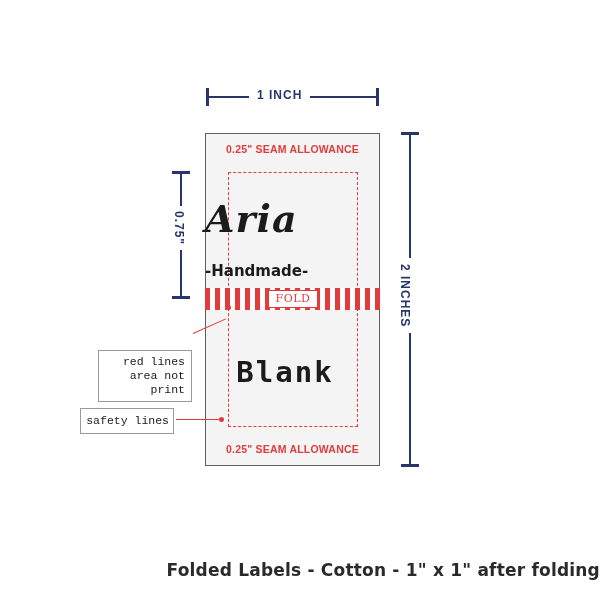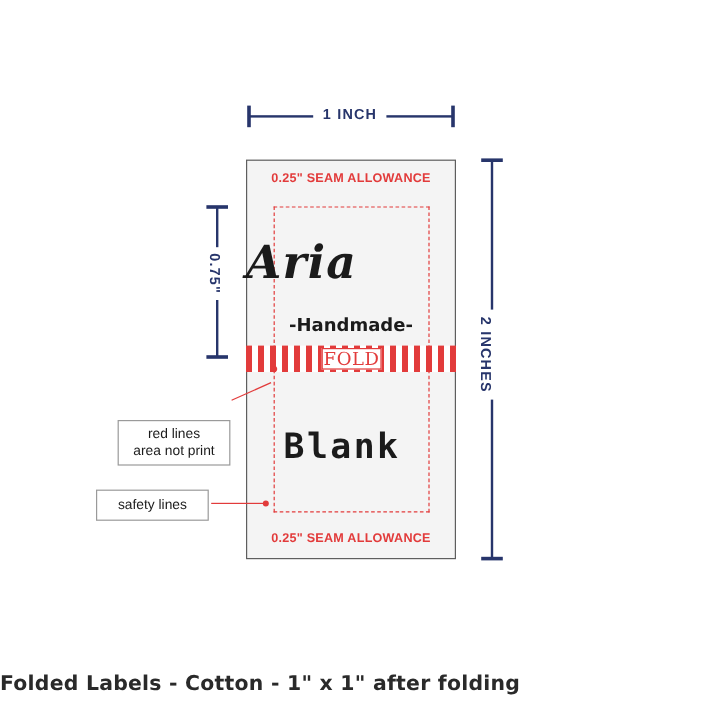--- a/index.html
+++ b/index.html
@@ -66,21 +66,20 @@
     font-weight: bold;
     font-size: 38px;
     color: #1b1b1b;
     letter-spacing: 1px;
   }
   #handmade {
     position: absolute;
     left: 205px;
     top: 262px;
     width: 175px;
-    text-align: center;
     font-family: "DejaVu Sans", sans-serif;
     font-size: 15px;
     font-weight: bold;
     color: #1b1b1b;
   }
   #blank {
     position: absolute;
     left: 205px;
     top: 355px;
     width: 160px;
@@ -109,21 +108,21 @@
     position: absolute;
     left: 268px;
     top: 290px;
     width: 50px;
     height: 18px;
     background: #ffffff;
     border: 1px solid #e23b3b;
     box-sizing: border-box;
     color: #e23b3b;
     font-family: "DejaVu Serif", serif;
-    font-size: 15px;
+    font-size: 11px;
     text-align: center;
     line-height: 16px;
     letter-spacing: 0.5px;
   }
 
   
   .dim-line {
     position: absolute;
     background: #27356b;
   }
@@ -136,21 +135,20 @@
   #dim-top-cap-r { left: 376px; top: 88px; height: 18px; width: 3px; }
   #dim-top-label {
     position: absolute;
     left: 249px; top: 86px;
     background: #ffffff;
     padding: 2px 8px;
     color: #27356b;
     font-size: 12px;
     font-weight: bold;
     letter-spacing: 1px;
-    margin-left: 12px;
   }
 
   
   #dim-right-line { left: 409px; top: 133px; height: 333px; }
   #dim-right-cap-t { left: 401px; top: 132px; width: 18px; height: 3px; }
   #dim-right-cap-b { left: 401px; top: 464px; width: 18px; height: 3px; }
   #dim-right-label {
     position: absolute;
     left: 396px;
     top: 258px;
@@ -182,24 +180,25 @@
     text-orientation: mixed;
   }
 
   
   .callout {
     position: absolute;
     background: #ffffff;
     border: 1px solid #9a9a9a;
     color: #1b1b1b;
     font-size: 11.5px;
-    text-align: center;
+    text-align: right;
     line-height: 14px;
     padding: 4px 6px;
     box-sizing: border-box;
+    font-family: Liberation Mono, monospace;
   }
   #callout-redlines {
     left: 98px;
     top: 350px;
     width: 94px;
   }
   #callout-safety {
     left: 80px;
     top: 408px;
     width: 94px;
@@ -221,21 +220,21 @@
   }
   #dot-redlines { left: 226px; top: 305px; }
   #dot-safety { left: 219px; top: 417px; }
 
   
   #caption {
     position: absolute;
     left: 0;
     top: 560px;
     width: 600px;
-    text-align: left;
+    text-align: right;
     font-family: "DejaVu Sans", sans-serif;
     font-size: 17px;
     font-weight: bold;
     color: #2a2a2a;
     letter-spacing: 0.2px;
   }
 </style>
 </head>
 <body>
 

